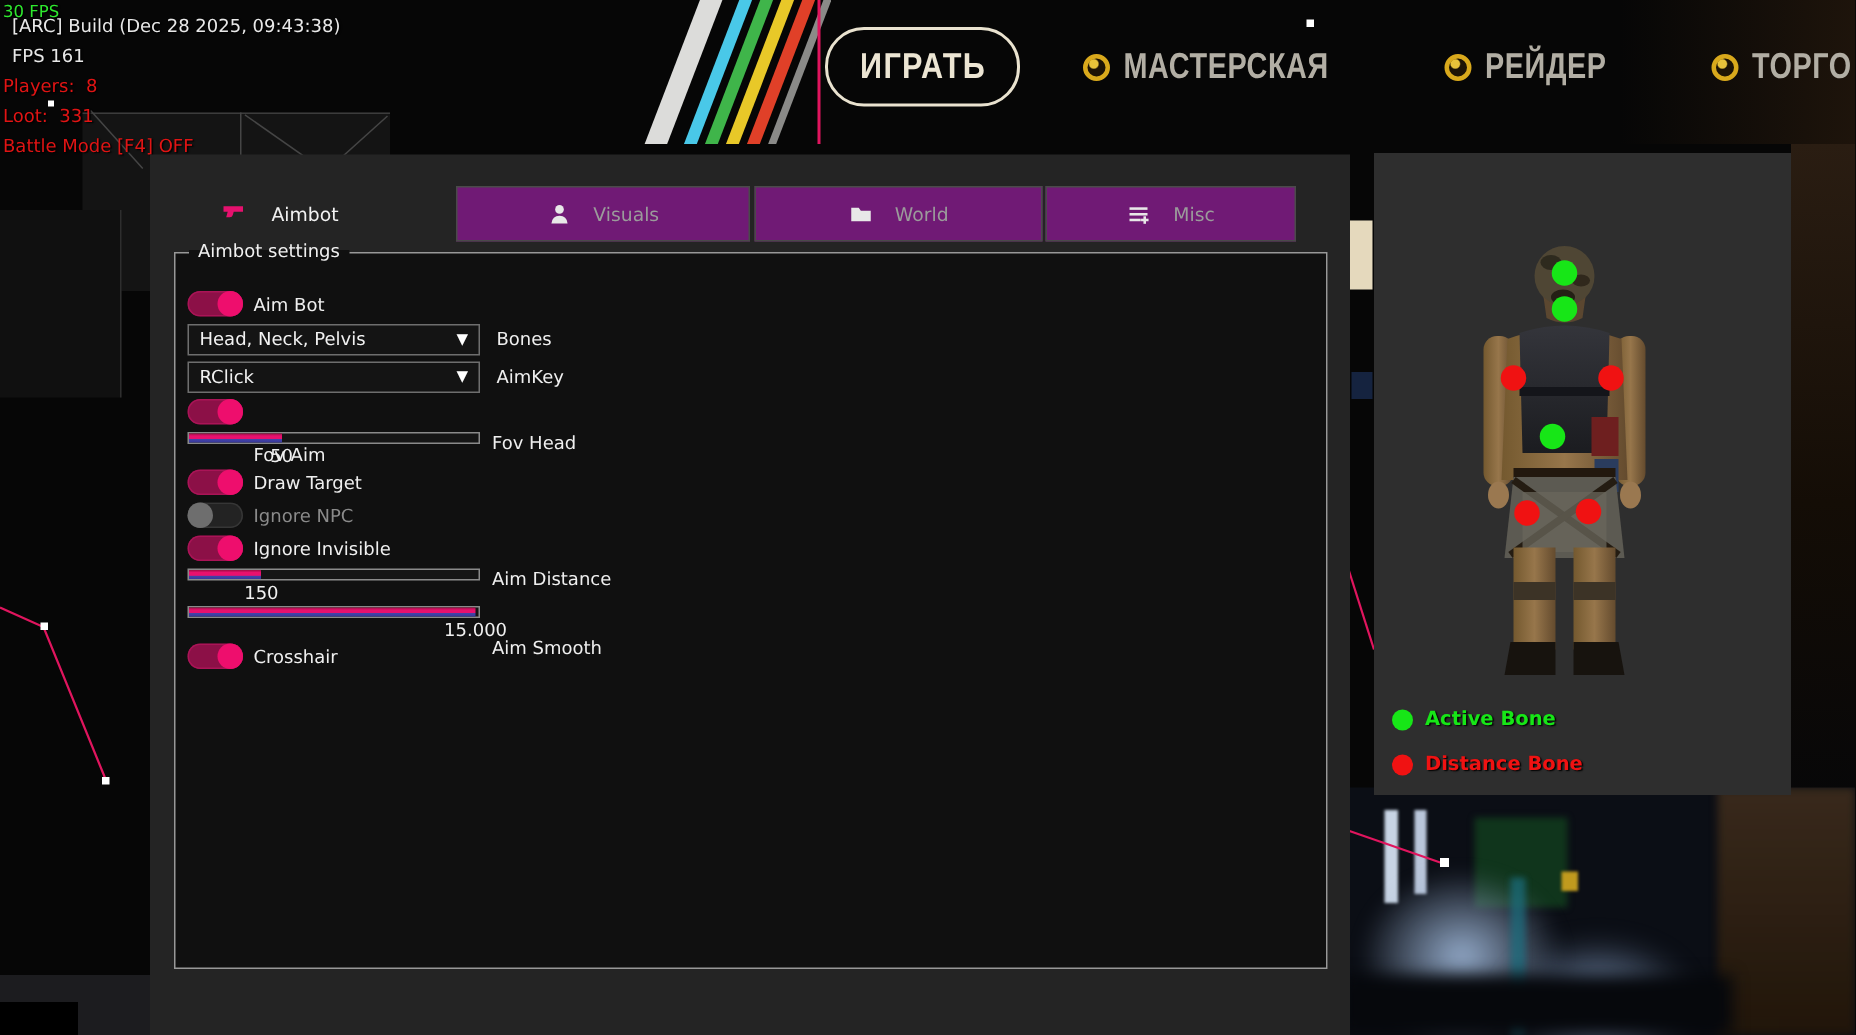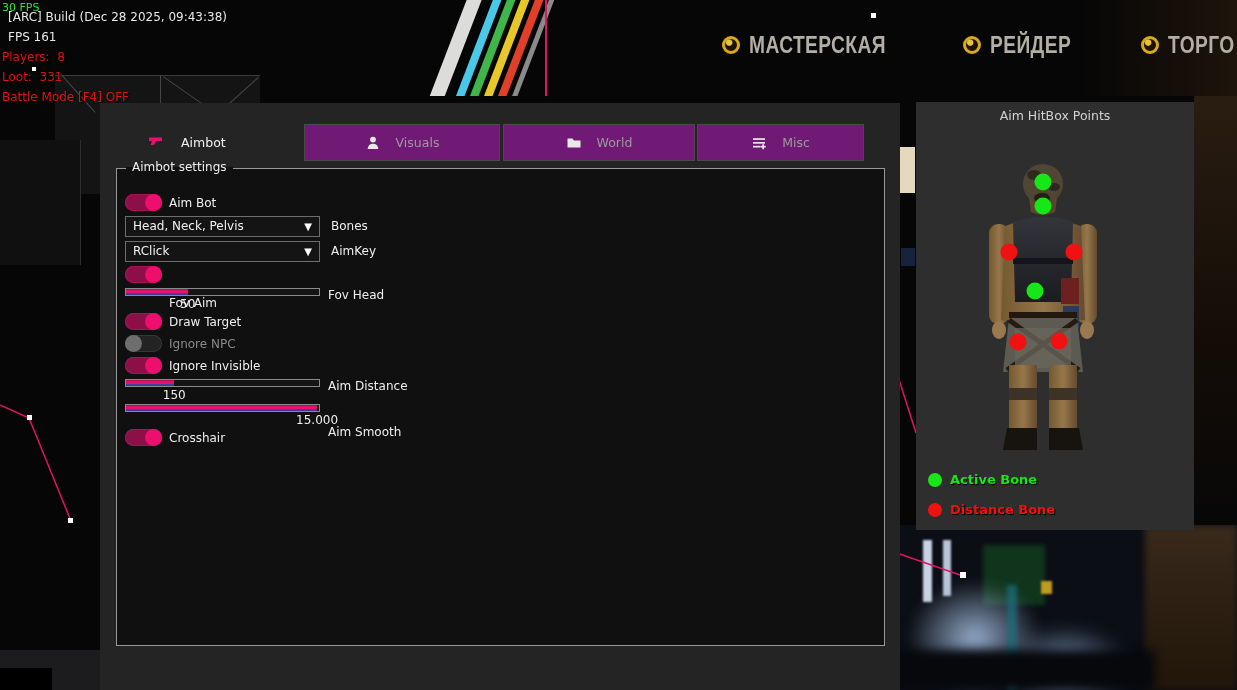--- a/index.html
+++ b/index.html
@@ -131,20 +131,23 @@
   <div class="wdot" style="left:871px;top:13px;width:5px;height:5px;z-index:2;"></div>
   <div class="wdot" style="left:32px;top:67px;width:4px;height:4px;z-index:2;"></div>
 
   <div class="ovl small green" style="left:2px;top:1px;">30 FPS</div>
   <div class="ovl" style="left:8px;top:10px;">[ARC] Build (Dec 28 2025, 09:43:38)</div>
   <div class="ovl" style="left:8px;top:30px;">FPS 161</div>
   <div class="ovl red" style="left:2px;top:50px;">Players:  8</div>
   <div class="ovl red" style="left:2px;top:70px;">Loot:  331</div>
   <div class="ovl red" style="left:2px;top:90px;">Battle Mode [F4] OFF</div>
 
+  <div class="abs play-btn hdr-font">
+    <span class="txt">ИГРАТЬ</span>
+  </div>
   <div class="menu-item hdr-font" style="left:963px;top:31px;">
     <span class="gold-icon"></span>
     <span class="txt">РЕЙДЕР</span>
   </div>
   <div class="menu-item hdr-font" style="left:722px;top:31px;">
     <span class="gold-icon"></span>
     <span class="txt">МАСТЕРСКАЯ</span>
   </div>
   <div class="menu-item hdr-font" style="left:1141px;top:31px;">
     <span class="gold-icon"></span>
@@ -242,21 +245,20 @@
       <span class="lbl" style="left:211px;top:236px;margin-top:20px;">Aim Smooth</span>
 
       <div class="toggle on" style="left:8px;top:260px;">
           <div class="knob"></div>
         </div>
       <span class="lbl" style="left:52px;top:262px;">Crosshair</span>
     </div>
   </div>
 
   <div class="abs hitpanel" id="hitbox-layer">
-    <div class="hit-title">Aim HitBox Points</div>
 
     <svg class="abs" style="left:47px;top:58px;" width="160" height="300" viewBox="0 0 160 300">
       <defs>
         <linearGradient id="tan" x1="0" y1="0" x2="1" y2="0">
           <stop offset="0" stop-color="#74592f"></stop>
             <stop offset=".5" stop-color="#97764b"></stop>
             <stop offset="1" stop-color="#644b2e"></stop>
         </linearGradient>
         <linearGradient id="armor" x1="0" y1="0" x2="0" y2="1">
           <stop offset="0" stop-color="#34353b"></stop>

